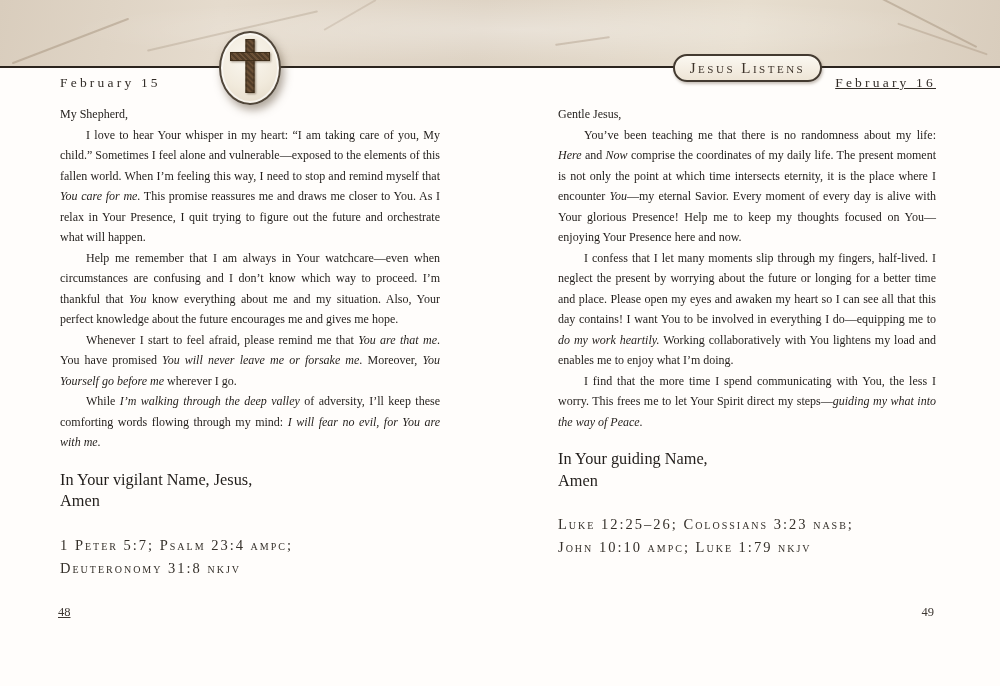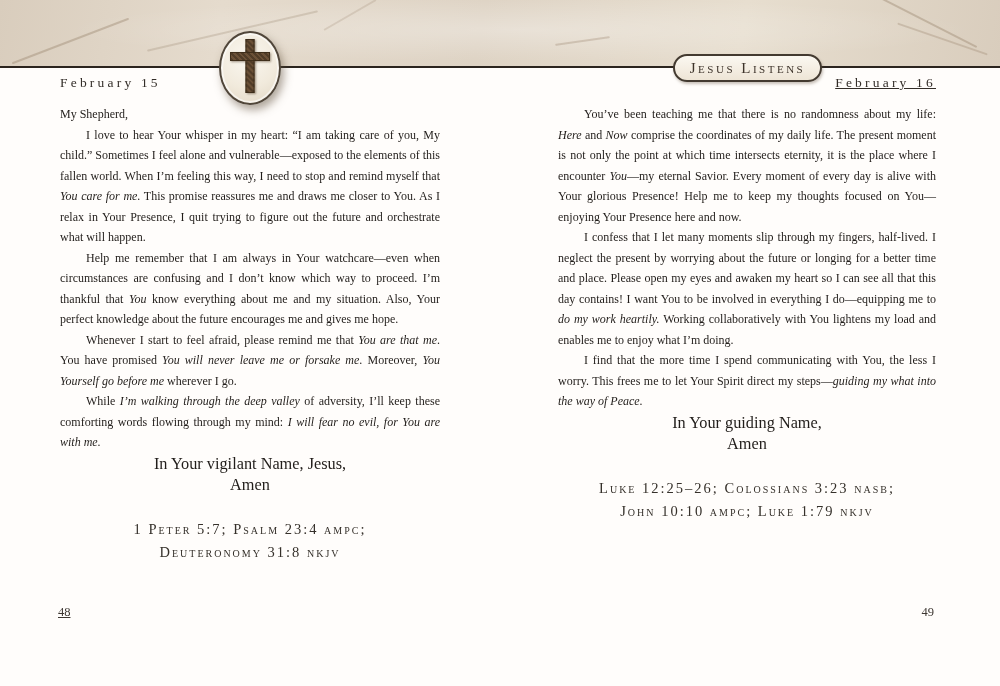--- a/index.html
+++ b/index.html
@@ -110,29 +110,29 @@
   .body p {
     margin: 0;
     font-size: 12px;
     line-height: 20.5px;
     text-align: justify;
     color: #211d1a;
   }
   .body p.para { text-indent: 26px; }
 
   .signature {
-    text-align: center;
+    margin-top: 16px;
+    text-align: left;
     font-size: 16.3px;
     line-height: 21.5px;
     color: #211d1a;
   }
 
   .scripture {
     margin-top: 22px;
-    text-align: center;
     font-variant: small-caps;
     font-size: 14.5px;
     letter-spacing: 2px;
     line-height: 23px;
     color: #35302a;
   }
 
   .page-number {
     position: absolute;
     bottom: 50px;
@@ -185,20 +185,21 @@
     <div class="scripture">
       <div>1 Peter 5:7; Psalm 23:4 ampc;</div>
       <div>Deuteronomy 31:8 nkjv</div>
     </div>
     <div class="page-number pn-left">48</div>
   </div>
 
   <div class="page page-right">
     <div class="date-heading">February 16</div>
     <div class="body">
+      <p class="salutation">Gentle Jesus,</p>
       <p class="para">You’ve been teaching me that there is no randomness about my life: <i>Here</i> and <i>Now</i> comprise the coordinates of my daily life. The present moment is not only the point at which time intersects eternity, it is the place where I encounter <i>You</i>—my eternal Savior. Every moment of every day is alive with Your glorious Presence! Help me to keep my thoughts focused on You—enjoying Your Presence here and now.</p>
       <p class="para">I confess that I let many moments slip through my fingers, half-lived. I neglect the present by worrying about the future or longing for a better time and place. Please open my eyes and awaken my heart so I can see all that this day contains! I want You to be involved in everything I do—equipping me to <i>do my work heartily.</i> Working collaboratively with You lightens my load and enables me to enjoy what I’m doing.</p>
       <p class="para">I find that the more time I spend communicating with You, the less I worry. This frees me to let Your Spirit direct my steps—<i>guiding my what into the way of Peace.</i></p>
     </div>
     <div class="signature">
       <div>In Your guiding Name,</div>
       <div>Amen</div>
     </div>
     <div class="scripture">
       <div>Luke 12:25–26; Colossians 3:23 nasb;</div>

